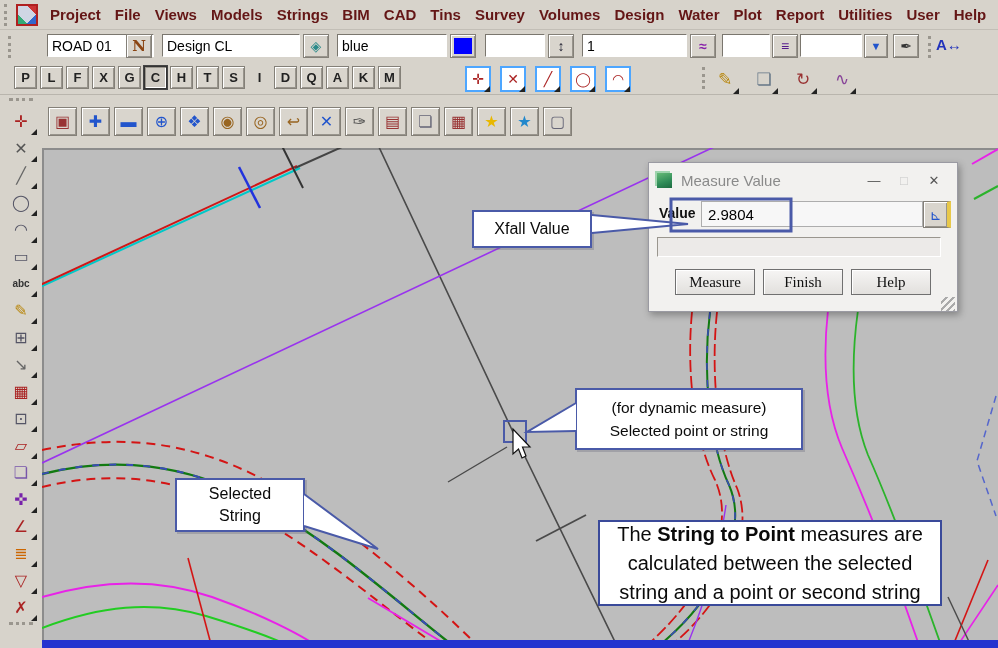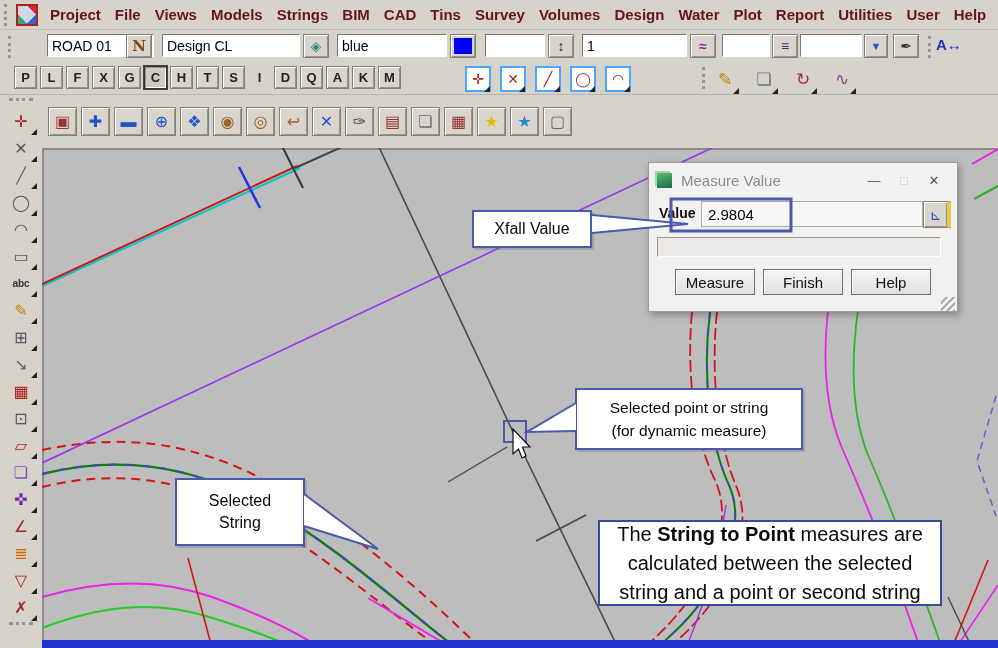--- a/index.html
+++ b/index.html
@@ -85,31 +85,31 @@
   .measure-tool-btn { position:absolute; right:6px; top:4px; width:28px; height:27px;
                       border:1px solid #848078; background:#d9d5cd;
                       box-shadow:inset 1px 1px 0 #fff, inset -1px -1px 0 #98948c;
                       font-size:14px; color:#2255cc; border-right:4px solid #e8c84a; }
   .dlg-progress { position:absolute; left:8px; top:40px; width:284px; height:20px; background:#eceae8;
                   border:1px solid; border-color:#9a968e #fff #fff #9a968e; }
   .dlg-buttons { position:absolute; left:0; right:0; top:72px; display:flex; justify-content:space-around;
                  padding:0 22px; }
   .dlg-buttons button { width:80px; height:26px; border:1px solid #707070; background:linear-gradient(#f6f5f4,#e2e0dd);
                         box-shadow:inset 1px 1px 0 #fff; font-size:15px; color:#111;
-                        font-family:Liberation Sans, sans-serif; }
+                        font-family:Liberation Serif, serif; }
   .resize-grip { position:absolute; right:2px; bottom:2px; width:14px; height:14px;
                  background:repeating-linear-gradient(135deg, transparent 0 3px, #aaa 3px 5px); }
 
   
   .callout { position:absolute; background:#fff; border:2px solid #4a5aa8; z-index:20;
              display:flex; flex-direction:column; align-items:center; justify-content:center;
              color:#0a0a0a; text-align:center; box-shadow:2px 2px 0 rgba(110,110,125,.35); }
   .co-xfall { left:472px; top:210px; width:120px; height:38px; font-size:16px; }
   .co-point { left:575px; top:388px; width:228px; height:62px; font-size:15.5px; line-height:1.5; }
-  .co-string { left:175px; top:478px; width:130px; height:68px; font-size:16px; line-height:1.4; }
+  .co-string { left:175px; top:478px; width:130px; height:54px; font-size:16px; line-height:1.4; }
   .note-box { position:absolute; left:598px; top:520px; width:344px; height:86px; background:#fff;
               border:2px solid #3a4a9a; z-index:20; display:flex; align-items:center; justify-content:center;
               text-align:center; font-size:20px; line-height:1.45; color:#0a0a0a; padding:4px 10px; }
   .overlay { position:absolute; left:0; top:0; width:998px; height:648px; z-index:30; pointer-events:none; }
 </style>
 </head>
 <body>
 
 <div class="menubar">
   <div class="vgrip"></div>
@@ -295,22 +295,22 @@
       <button>Help</button>
     </div>
     <div class="resize-grip"></div>
   </div>
 </div>
 
 <div class="callout co-xfall">
   <span>Xfall Value</span>
 </div>
 <div class="callout co-point">
+  <span>(for dynamic measure)</span>
   <span>Selected point or string</span>
-  <span>(for dynamic measure)</span>
 </div>
 <div class="callout co-string">
   <span>Selected</span>
   <span>String</span>
 </div>
 <div class="note-box">
   <span><span>The </span><b>String to Point</b><span> measures are calculated between the selected string and a point or second string</span></span>
 </div>
 
 <svg class="overlay" viewBox="0 0 998 648" xmlns="http://www.w3.org/2000/svg">

